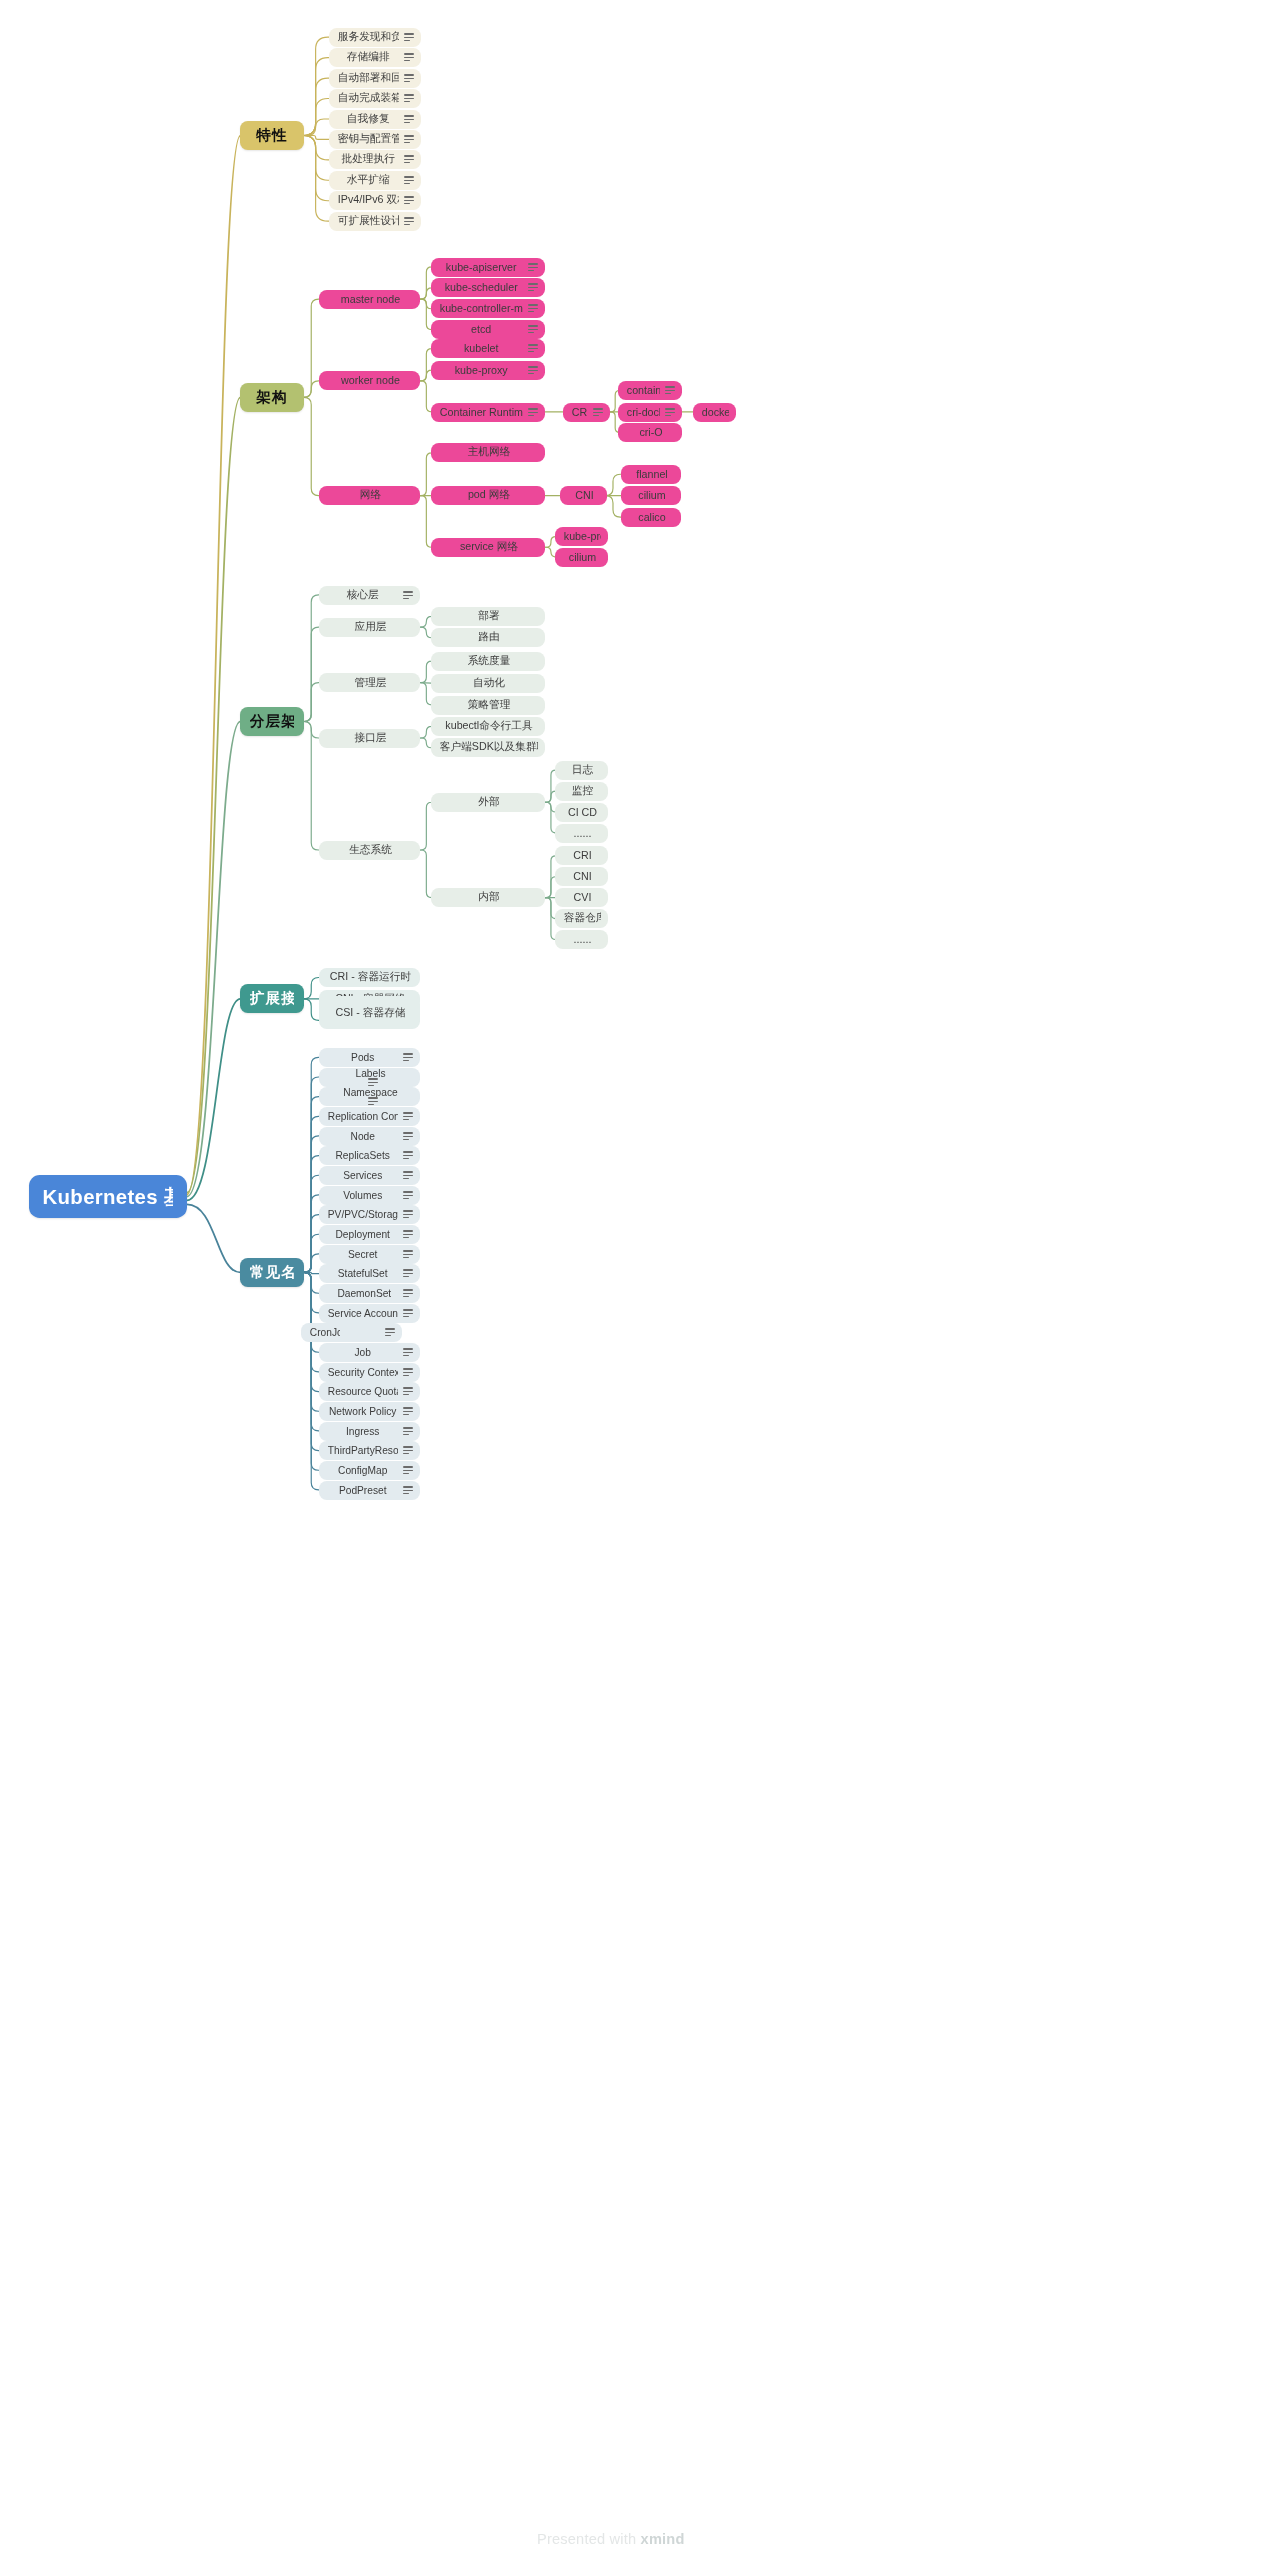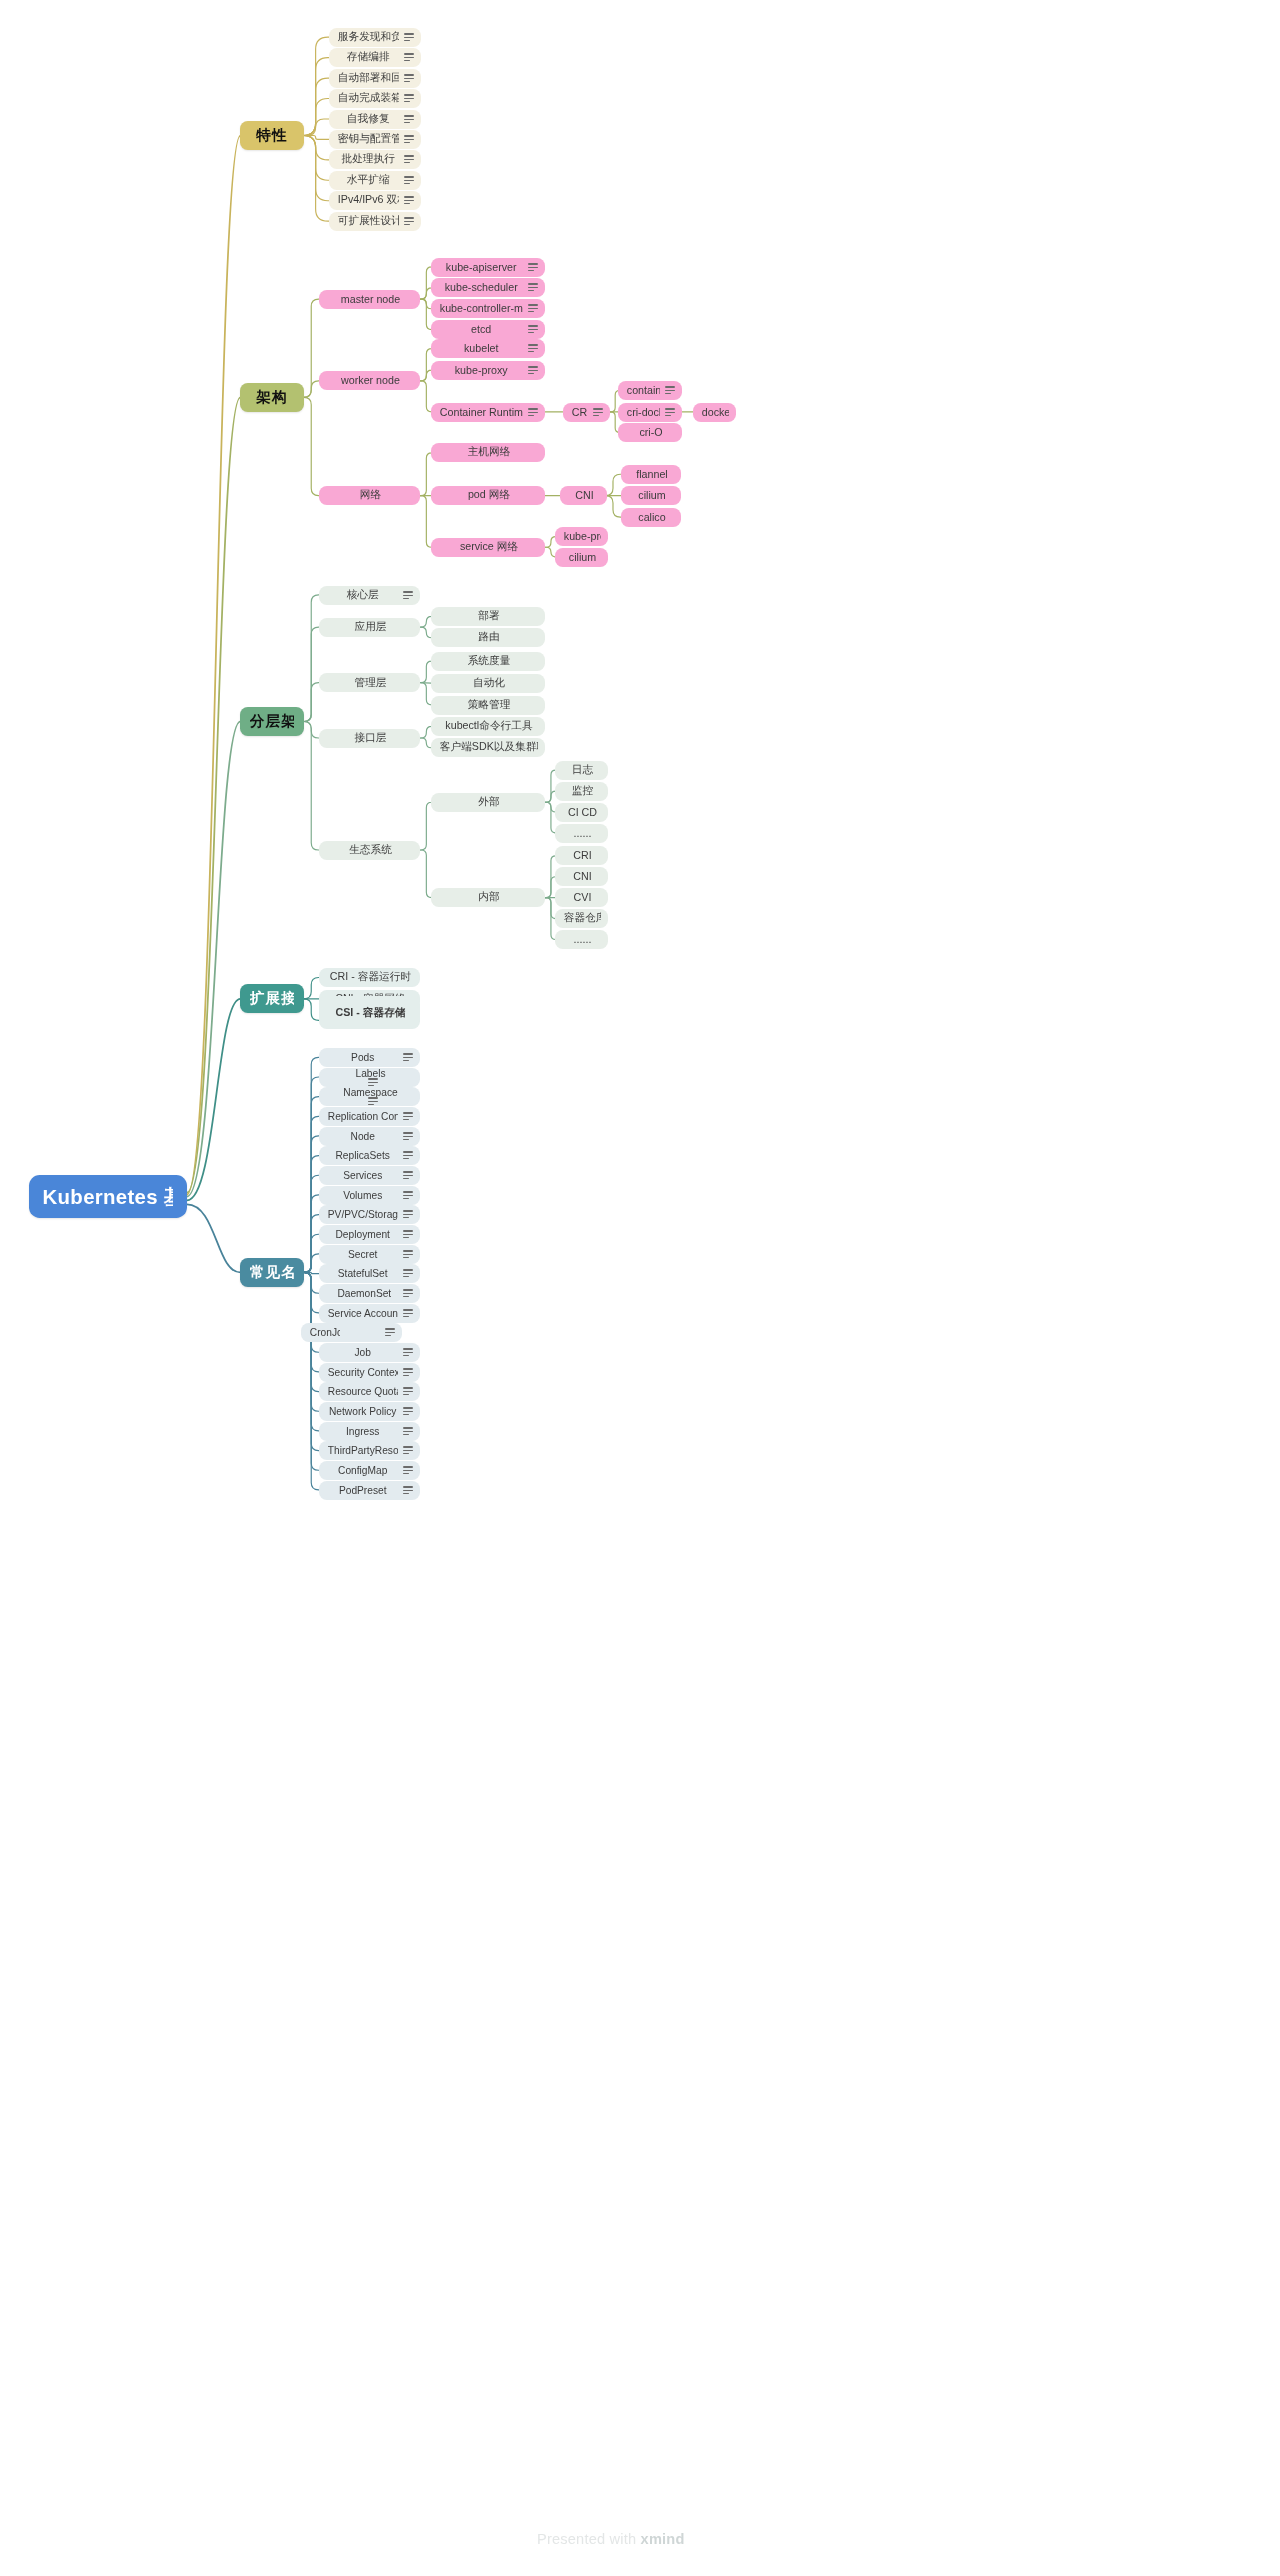--- a/index.html
+++ b/index.html
@@ -63,21 +63,21 @@
 
   
   .leaf{
     font-size:10.7px;
     color:#3c3c3c;
     padding:0 6.8px 0 8.8px;
     border-radius:7.8px;
   }
   .leaf.small{font-size:10.2px;}
   .t-gold{background:#f4f0e2;}
-  .t-olive{background:#f9a8d4;}
+  .t-olive{background:#ec4899;}
   .t-green{background:#e7eee8;}
   .t-teal1{background:#e4eeec;}
   .t-teal2{background:#e3ebef;}
 
   
   .notes-icon{
     flex:0 0 auto;
     width:10.7px;
     height:8.8px;
     margin-left:4.9px;
@@ -485,21 +485,21 @@
       </div>
       <div class="node branch br-teal1" style="left: 240px; top: 984px; width: 64px; height: 29px;">
         <span class="lbl">扩展接口</span>
       </div>
       <div class="node leaf t-teal1" style="left: 319px; top: 968px; width: 101px; height: 18.5px;">
         <span class="lbl">CRI - 容器运行时</span>
       </div>
       <div class="node leaf t-teal1" style="left: 319px; top: 990px; width: 101px; height: 18.5px;">
         <span class="lbl">CNI - 容器网络</span>
       </div>
-      <div class="node leaf t-teal1" style="left: 319px; top: 996px; width: 101px; height: 33px; font-weight: bold;">
+      <div class="node leaf t-teal1" style="left: 319px; top: 996px; width: 101px; height: 33px;">
         <span class="lbl">CSI - 容器存储</span>
       </div>
       <div class="node branch br-teal2" style="left: 240px; top: 1258px; width: 64px; height: 29px;">
         <span class="lbl">常见名词</span>
       </div>
       <div class="node leaf t-teal2 small" style="left: 319px; top: 1048px; width: 101px; height: 18.5px;">
         <span class="lbl">Pods</span>
         <span class="notes-icon">
           <i></i>
           <i></i>

